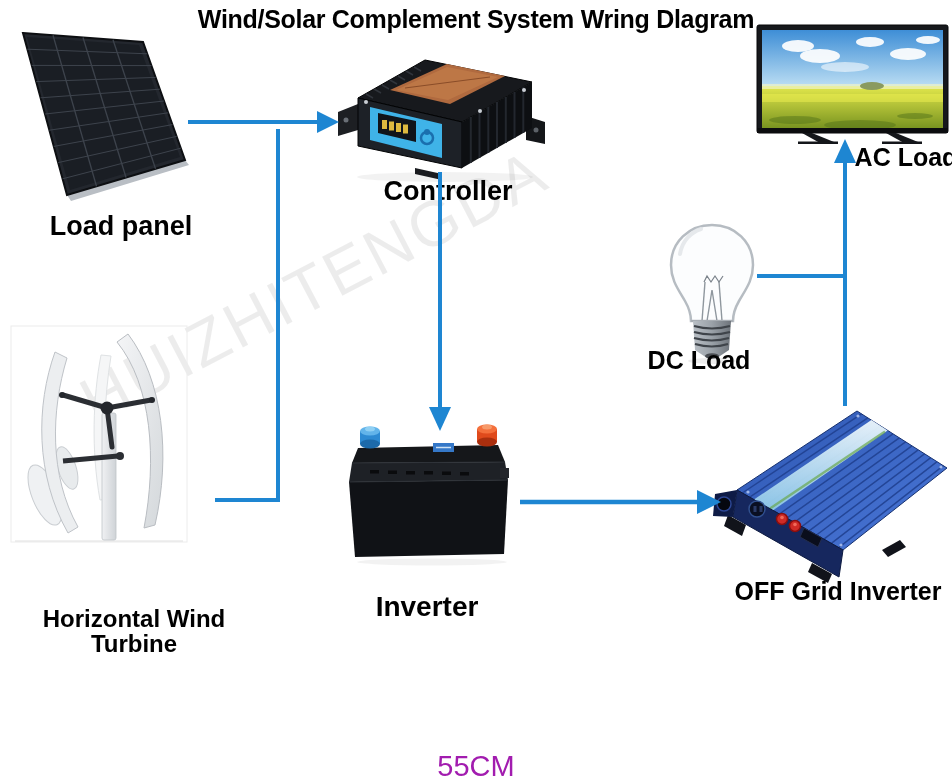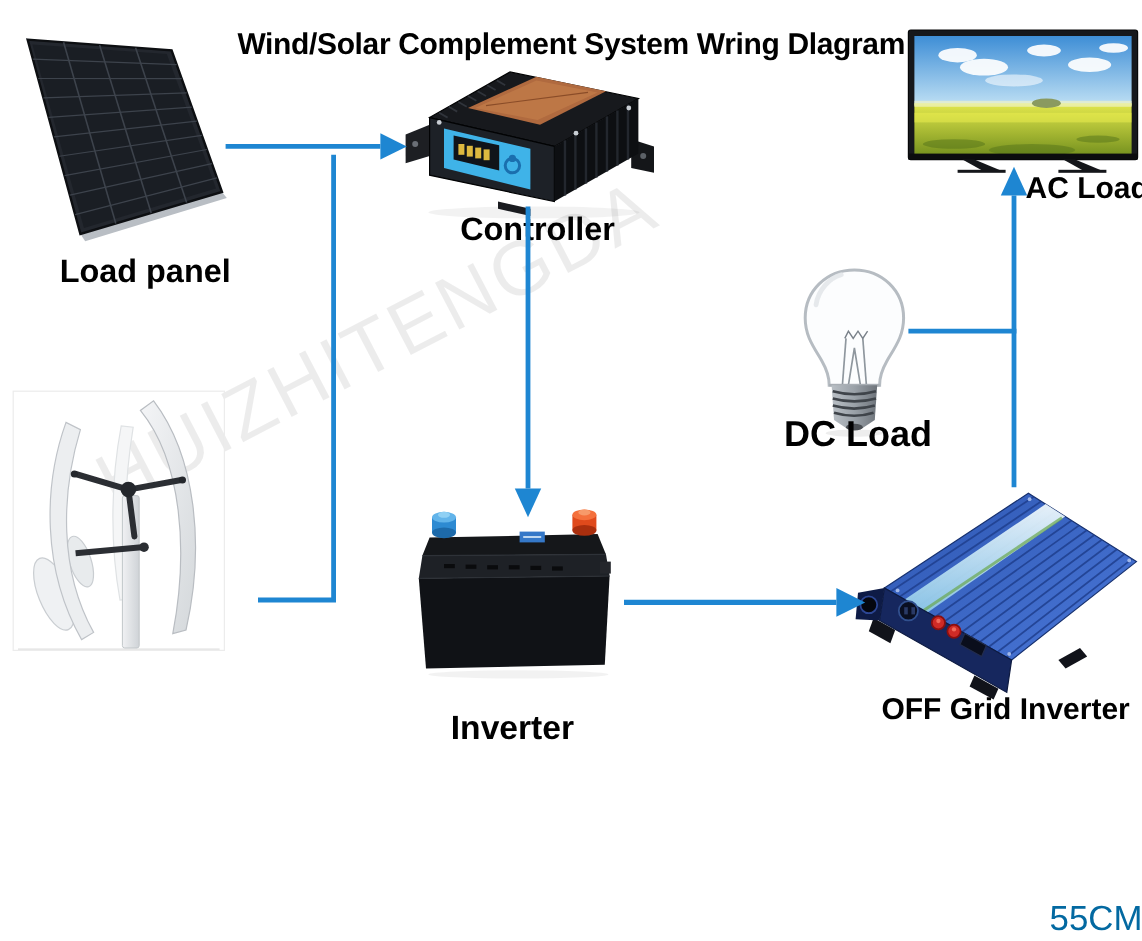--- a/index.html
+++ b/index.html
@@ -1,27 +1,27 @@
 <!DOCTYPE html>
 <html><head>
 <meta charset="utf-8">
 <style>
   html,body{margin:0;padding:0;background:#fff;}
   #canvas{position:relative;width:952px;height:784px;background:#fff;overflow:hidden;
           font-family:"Liberation Sans",sans-serif;}
   .abs{position:absolute;}
   .lbl{position:absolute;color:#000;font-weight:700;text-align:center;line-height:1.05;
        font-family:"Liberation Sans",sans-serif;z-index:3;}
-  #title{left:0;top:23px;width:952px;text-align:center;font-size:25px;font-weight:700;
+  #title{left:0;top:5px;width:952px;text-align:center;font-size:25px;font-weight:700;
          letter-spacing:-0.3px;z-index:3;}
   #watermark{left:85px;top:368px;width:640px;font-size:64px;font-weight:400;
              color:rgba(0,0,0,0.075);letter-spacing:3px;transform:rotate(-27.5deg);
              transform-origin:0 50%;z-index:1;white-space:nowrap;}
-  #footer-dim{left:0;top:750px;width:952px;text-align:right;font-size:29px;font-weight:400;
-              color:#0369a1;z-index:3;}
+  #footer-dim{left:0;top:750px;width:952px;text-align:center;font-size:29px;font-weight:400;
+              color:#a21caf;z-index:3;}
   svg{display:block;}
   #wires{position:absolute;left:0;top:0;z-index:10;pointer-events:none;}
   .comp{z-index:2;}
 </style>
 </head>
 <body>
 
 <div id="canvas">
 
   <div id="title" class="abs">Wind/Solar Complement System Wring Dlagram</div>
@@ -160,21 +160,21 @@
     <line x1="31" y1="99" x2="73" y2="99" stroke="#a8aeb4" stroke-width="2"></line>
     <polygon points="33,99 71,99 69,128 57,136 47,136 35,128" fill="url(#bulbBaseGrad)"></polygon>
     <g stroke="#3f444a" stroke-width="2.2" fill="none">
       <path d="M34,104 Q52,109 70,104"></path>
         <path d="M34,110 Q52,115 70,110"></path>
       <path d="M34,116 Q52,121 69,116"></path>
         <path d="M35,122 Q52,127 68,122"></path>
     </g>
     <ellipse cx="52" cy="134" rx="7" ry="2.8" fill="#4a4e53"></ellipse>
   </svg>
-  <div class="lbl" style="left:645px;top:347px;width:140px;font-size:30px">DC Load</div>
+  <div class="lbl" style="left:629px;top:347px;width:140px;font-size:25px">DC Load</div>
 
   <svg class="abs comp" style="left:5px;top:325px" width="212" height="225" viewBox="0 0 212 225">
     <defs>
       <linearGradient id="poleGrad" x1="0" y1="0" x2="1" y2="0">
         <stop offset="0" stop-color="#f0f1f3"></stop>
           <stop offset="1" stop-color="#cfd3d7"></stop>
       </linearGradient>
       <linearGradient id="bladeGrad" x1="0" y1="0" x2="1" y2="1">
         <stop offset="0" stop-color="#f4f5f7"></stop>
           <stop offset="1" stop-color="#d4d8db"></stop>
@@ -192,20 +192,21 @@
       <line x1="102" y1="83" x2="58" y2="70"></line>
       <line x1="102" y1="83" x2="146" y2="75"></line>
       <line x1="102" y1="83" x2="107" y2="122"></line>
     </g>
     <line x1="58" y1="136" x2="113" y2="131" stroke="#2b2e33" stroke-width="5"></line>
     <circle cx="115" cy="131" r="4" fill="#2b2e33"></circle>
     <circle cx="102" cy="83" r="6.5" fill="#24272c"></circle>
     <circle cx="57" cy="70" r="3" fill="#24272c"></circle>
     <circle cx="147" cy="75" r="3" fill="#24272c"></circle>
   </svg>
+  <div class="lbl" style="left:0;top:606px;width:268px;font-size:24px">Horizontal Wind Turbine</div>
 
   <svg class="abs comp" style="left:340px;top:418px" width="200" height="152" viewBox="0 0 200 152">
     <ellipse cx="92" cy="144" rx="75" ry="3.5" fill="#000" opacity="0.05"></ellipse>
     <polygon points="18,30 158,27 165,44 12,45" fill="#15171a"></polygon>
     <polygon points="12,45 165,44 168,62 9,64" fill="#1e2126"></polygon>
     <line x1="12" y1="45" x2="165" y2="44" stroke="#2e3238"></line>
     <g fill="#0a0b0d">
       <rect x="30" y="52" width="9" height="3.5"></rect>
         <rect x="48" y="52.5" width="9" height="3.5"></rect>
       <rect x="66" y="53" width="9" height="3.5"></rect>

